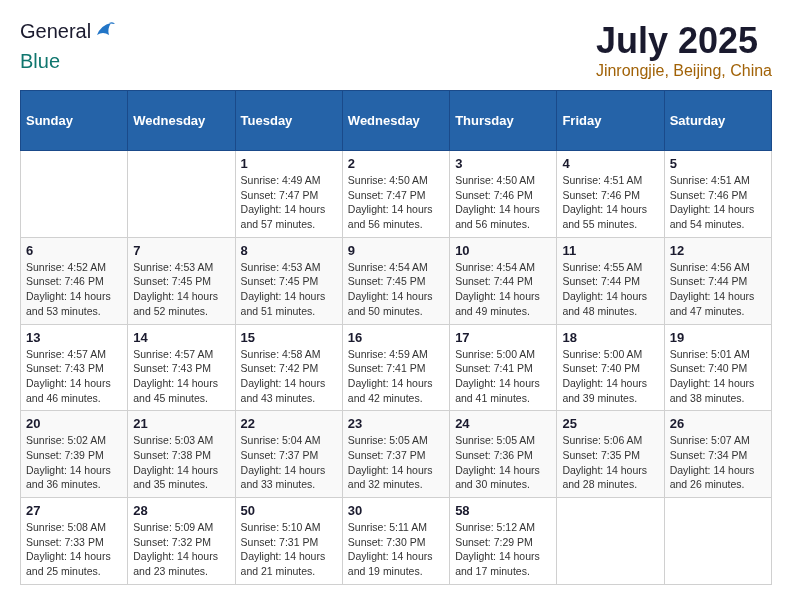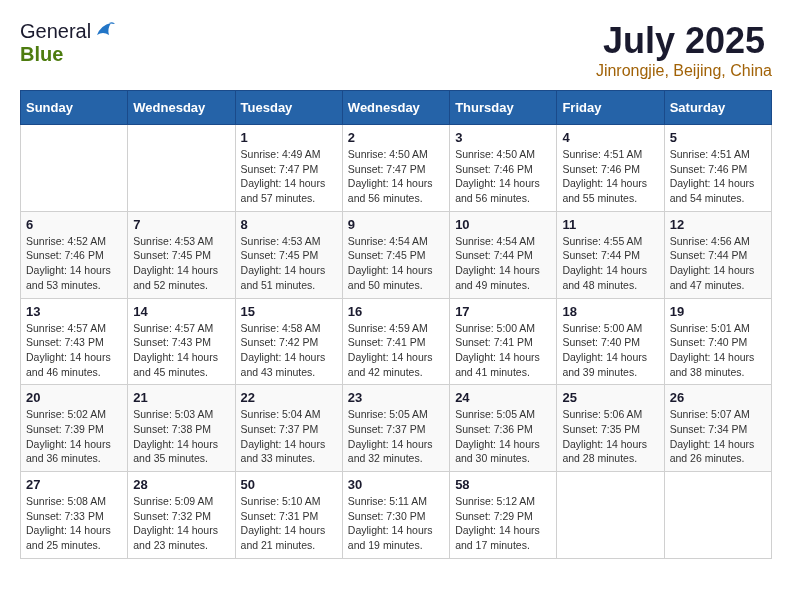--- a/index.html
+++ b/index.html
@@ -15,42 +15,42 @@
       justify-content: space-between;
       align-items: flex-start;
       margin-bottom: 10px;
     }
     .logo {
       display: flex;
       flex-direction: column;
       align-items: flex-start;
     }
     .title-block {
-      text-align: center;
+      text-align: left;
     }
     .title-block h1 {
       font-size: 36px;
       font-weight: bold;
       color: #1a1a2e;
     }
     .title-block h2 {
       font-size: 16px;
       font-weight: normal;
       color: #a16207;
     }
     table {
       width: 100%;
       border-collapse: collapse;
       table-layout: fixed;
     }
     thead th {
       background-color: #2563a8;
       color: #fff;
       text-align: left;
-      padding: 9px 5px;
+      padding: 22px 5px;
       font-size: 13px;
       border: 1px solid #1a4a8a;
     }
     tbody td {
       vertical-align: top;
       padding: 5px;
       border: 1px solid #d0d0d0;
       font-size: 11px;
       color: #222;
       background: #fff;
@@ -69,21 +69,21 @@
     .day-info {
       font-size: 10.5px;
       color: #333;
       line-height: 1.4;
     }
     .logo-row {
       display: flex;
       align-items: center;
     }
     .logo-text-general { color: #1a1a2e; font-weight: normal; font-size: 20px; }
-    .logo-text-blue { color: #4d7c0f; font-weight: bold; font-size: 20px; }
+    .logo-text-blue { color: #0f766e; font-weight: normal; font-size: 20px; margin-top: 7px; }
   </style>
 </head>
 <body>
 
 <div class="header">
   <div class="logo">
     <div class="logo-row">
       <span class="logo-text-general">General</span>
       <svg width="22" height="18" viewBox="0 0 22 18" style="margin-left:2px;margin-top:-4px;">
         <path d="M4 14 Q8 4 18 2 Q14 8 16 14 Q10 10 4 14Z" fill="#2275c7"></path>

